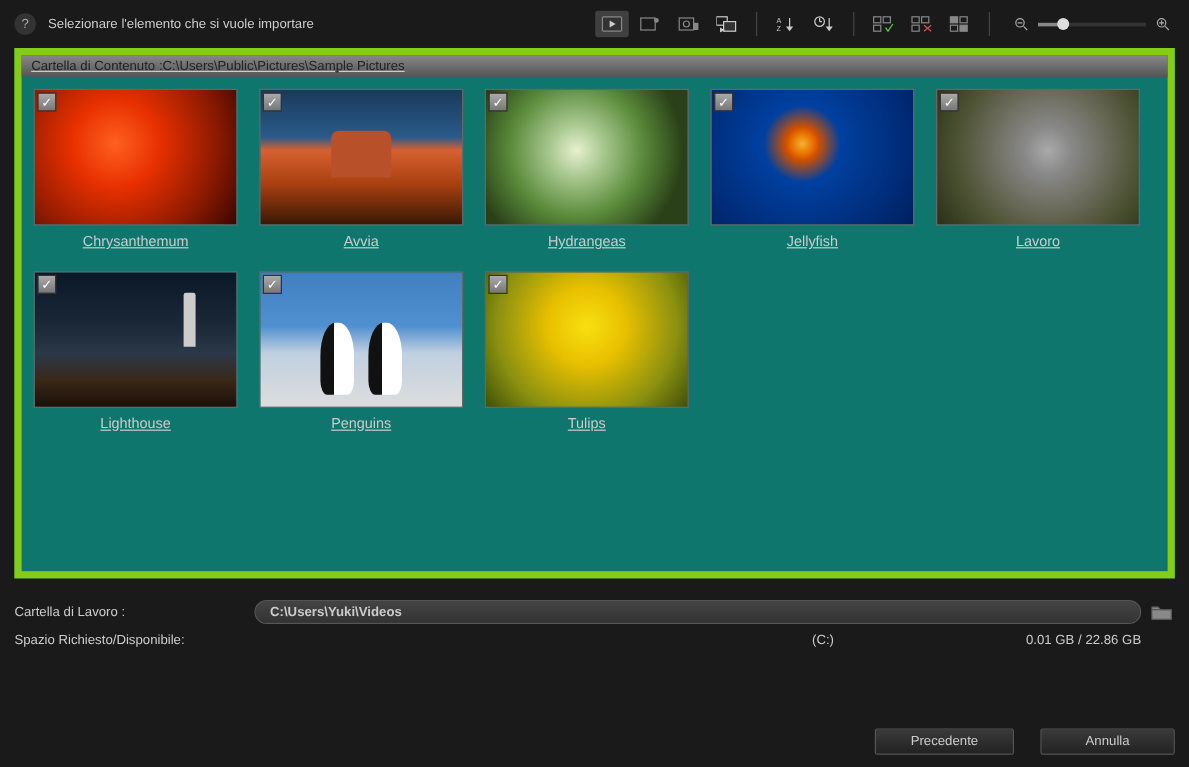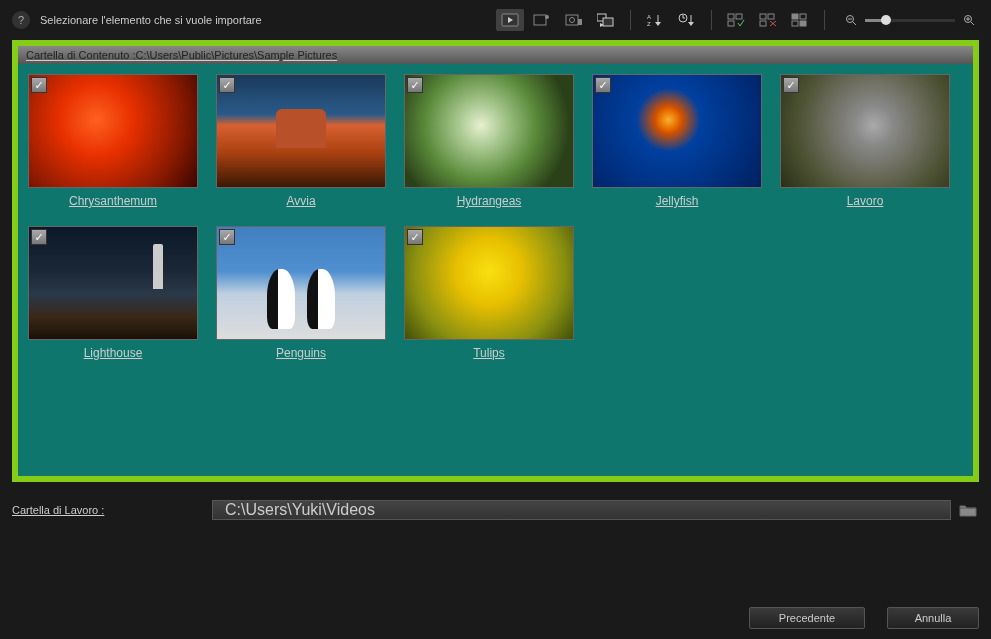--- a/index.html
+++ b/index.html
@@ -185,32 +185,32 @@
 }
 .form-row {
   display: flex;
   align-items: center;
   margin-bottom: 8px;
 }
 .form-label {
   width: 200px;
   color: #ccc;
   font-size: 11px;
-  text-decoration: underline;
 }
 .form-input {
   flex: 1;
   background: linear-gradient(#444, #333);
   border: 1px solid #555;
-  border-radius: 0;
+  border-radius: 10px;
   padding: 4px 12px;
   color: #ccc;
-  font-size: 16px;
+  font-size: 11px;
   font-family: inherit;
   height: 20px;
+  font-weight: bold;
 }
 .folder-btn {
   margin-left: 8px;
   width: 20px;
   height: 16px;
   cursor: pointer;
   display: flex;
   align-items: center;
 }
 .dropdown-arrow {
@@ -414,18 +414,26 @@
   <div class="form-row">
     <div class="form-label">Cartella di Lavoro :</div>
     <input class="form-input" value="C:\Users\Yuki\Videos" style="">
     <div class="folder-btn">
       <svg width="18" height="14" viewBox="0 0 18 14">
           <path d="M1 3 L6 3 L8 5 L17 5 L17 13 L1 13 Z" fill="#888" stroke="#666"></path>
           <path d="M1 5 L17 5" stroke="#555"></path>
         </svg>
     </div>
   </div>
+  <div class="form-row">
+    <div class="form-label">Spazio Richiesto/Disponibile:</div>
+    <div style="flex:1"></div>
+    <div class="form-val">(C:)</div>
+    <div style="width:160px"></div>
+    <div class="form-val">0.01 GB / 22.86 GB</div>
+    <div style="width:28px"></div>
+  </div>
 </div>
 
 <div class="button-bar">
   <div class="btn">Precedente</div>
-  <div class="btn" style="width:92px">Annulla</div>
+  <div class="btn" style="width:112px">Annulla</div>
 </div>
 
 </body></html>

